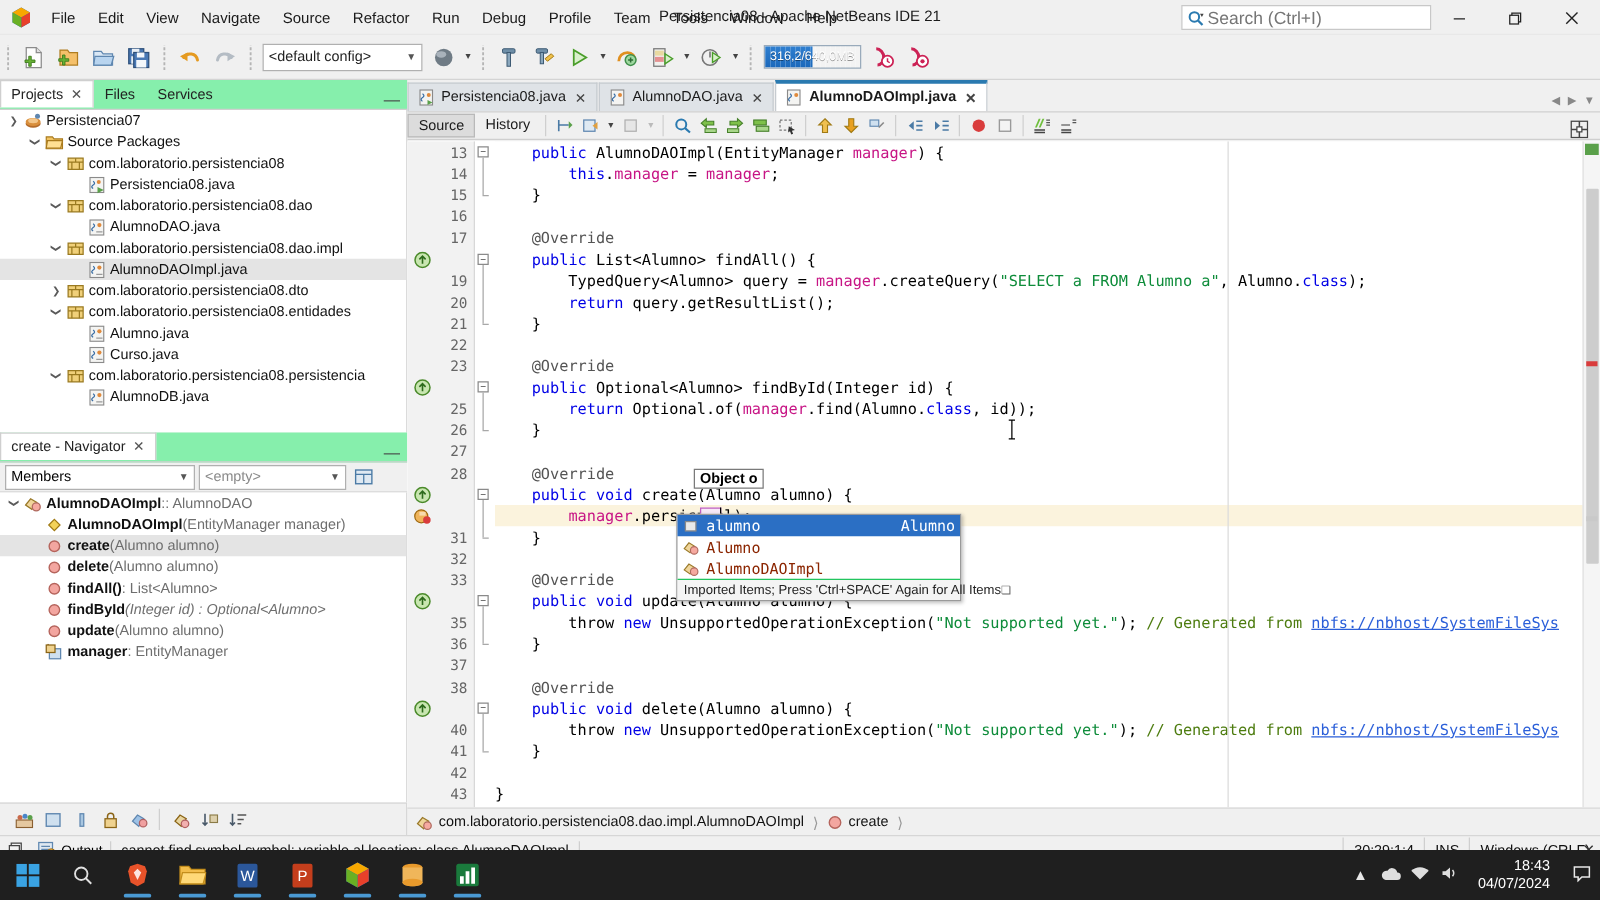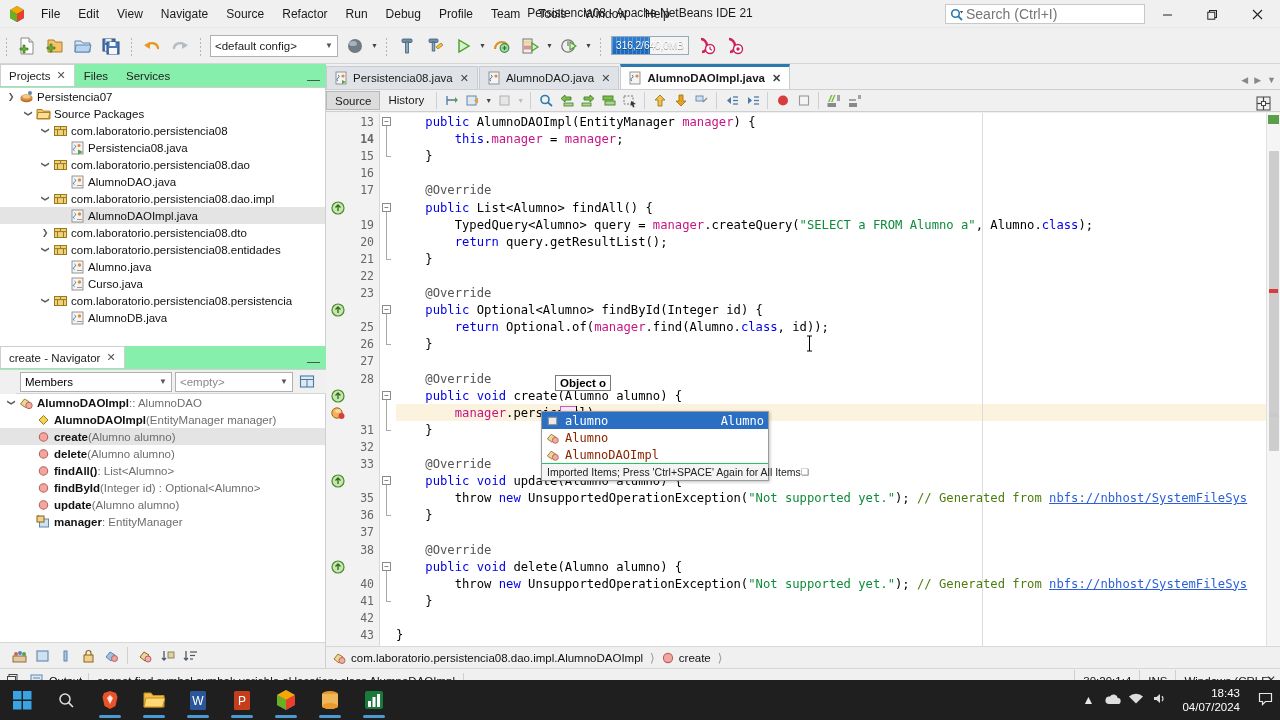--- a/index.html
+++ b/index.html
@@ -96,21 +96,21 @@
   }
   .tree-row.selected { background: #e4e4e4; }
   .twisty { width: 14px; text-align: center; font-size: 8px; color: #5a5a5a; flex: 0 0 14px; }
   .ticon { width: 16px; height: 15px; margin-right: 3px; flex: 0 0 16px; display:flex; align-items:center; justify-content:center;}
 
   .proj-panel { position: absolute; top: 0; left: 0; right: 0; height: 282px; }
   .proj-tree { position:absolute; top:24px; left:0; right:0; bottom:0; background:#fff; border-right:1px solid #cfcfcf;}
   .nav-panel { position: absolute; top: 282px; left: 0; right: 0; bottom: 0; }
   .nav-filters {
     height: 24px; background: #f0f0f0; display: flex; align-items: center; gap: 3px;
-    padding: 0 4px; border-bottom: 1px solid #d6d6d6; margin-left: 16px;
+    padding: 0 4px; border-bottom: 1px solid #d6d6d6;
   }
   .nav-combo {
     height: 20px; background: #fff; border: 1px solid #b0b0b0; display: flex;
     align-items: center; justify-content: space-between; padding: 0 4px; font-size: 11.5px;
   }
   .nav-tree { position: absolute; top: 48px; left: 0; right: 0; bottom: 26px; background: #fff; border-right:1px solid #cfcfcf; }
   .nav-toolbar {
     position: absolute; bottom: 0; left: 0; right: 0; height: 26px; background: #f0f0f0;
     display: flex; align-items: center; gap: 1px; padding-left: 8px; border-top: 1px solid #d6d6d6;
     border-right:1px solid #cfcfcf;
@@ -699,21 +699,21 @@
             <span style="color: rgb(110, 110, 110);"> : List&lt;Alumno&gt;</span>
           </div>
           <div class="tree-row" style="padding-left: 21px;">
             <span class="twisty"></span>
             <span class="ticon">
               <svg width="15" height="14" viewBox="0 0 15 14">
                 <circle cx="7.5" cy="7" r="4.2" fill="#f3a6a0" stroke="#b5645c" stroke-width="1.1"></circle>
               </svg>
             </span>
             <span style="font-weight: bold;">findById</span>
-            <span style="color: rgb(110, 110, 110);">(Integer id) : Optional&lt;Alumno&gt;</span>
+            <span style="color: rgb(110, 110, 110); font-style: italic;">(Integer id) : Optional&lt;Alumno&gt;</span>
           </div>
           <div class="tree-row" style="padding-left: 21px;">
             <span class="twisty"></span>
             <span class="ticon">
               <svg width="15" height="14" viewBox="0 0 15 14">
                 <circle cx="7.5" cy="7" r="4.2" fill="#f3a6a0" stroke="#b5645c" stroke-width="1.1"></circle>
               </svg>
             </span>
             <span style="font-weight: bold;">update</span>
             <span style="color: rgb(110, 110, 110);">(Alumno alumno)</span>
@@ -987,21 +987,21 @@
                 <circle cx="7" cy="7" r="6" fill="#c8e6b0" stroke="#4a8a2a" stroke-width="1.2"></circle>
                 <path d="M7 10V4M4.5 6.5 7 4l2.5 2.5" stroke="#2d6b1c" stroke-width="1.3" fill="none"></path>
               </svg></div>
             <div style="position: absolute; left: 5px; width: 14px; height: 14px; top: 446.6px;"><svg width="14" height="14" viewBox="0 0 14 14">
                 <circle cx="7" cy="7" r="6" fill="#c8e6b0" stroke="#4a8a2a" stroke-width="1.2"></circle>
                 <path d="M7 10V4M4.5 6.5 7 4l2.5 2.5" stroke="#2d6b1c" stroke-width="1.3" fill="none"></path>
               </svg></div>
           </div>
         <div id="line-numbers">
             <div class="ln" style="top: 2px;">13</div>
-            <div class="ln" style="top: 19.1px; font-weight: bold;">14</div>
+            <div class="ln" style="top: 19.1px;">14</div>
             <div class="ln" style="top: 36.2px;">15</div>
             <div class="ln" style="top: 53.3px;">16</div>
             <div class="ln" style="top: 70.4px;">17</div>
             <div class="ln" style="top: 104.6px;">19</div>
             <div class="ln" style="top: 121.7px;">20</div>
             <div class="ln" style="top: 138.8px;">21</div>
             <div class="ln" style="top: 155.9px;">22</div>
             <div class="ln" style="top: 173px;">23</div>
             <div class="ln" style="top: 207.2px;">25</div>
             <div class="ln" style="top: 224.3px;">26</div>

